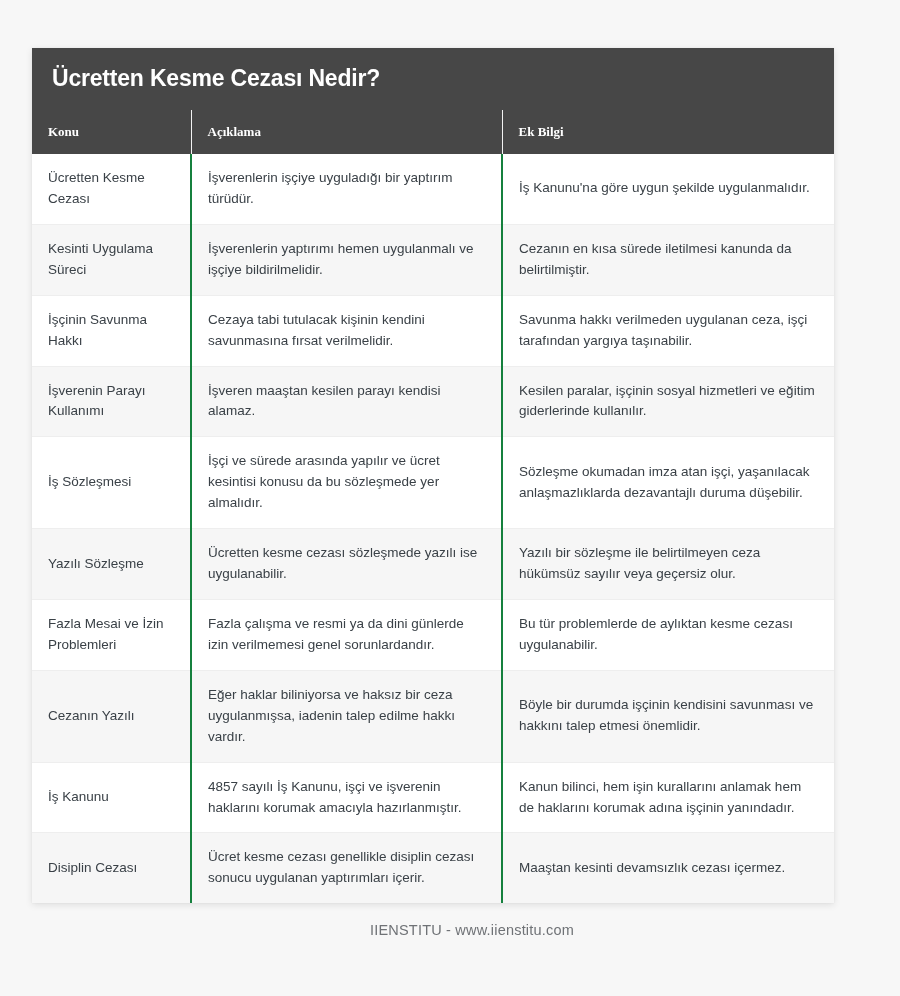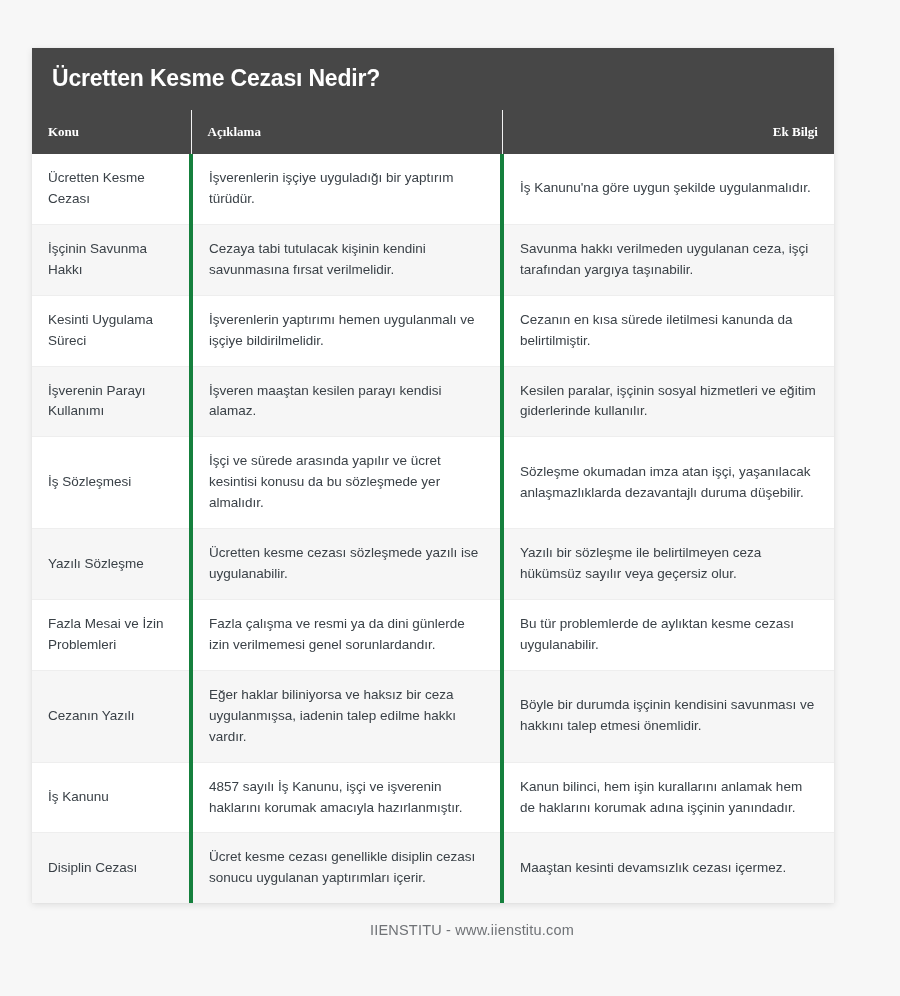--- a/index.html
+++ b/index.html
@@ -53,28 +53,27 @@
     text-align: left;
     padding: 14px 16px 14px 16px;
     border-right: 1px solid #f2f2f2;
     vertical-align: middle;
     box-sizing: border-box;
     height: 44px;
     font-family: Liberation Serif, serif;
   }
   table.data-table thead th:last-child {
     border-right: none;
-    text-align: right;
   }
   table.data-table tbody td {
     font-size: 13.5px;
     color: #3a4147;
     line-height: 1.55;
     padding: 14px 16px 14px 16px;
-    border-right: 4px solid #15803d;
+    border-right: 2px solid #15803d;
     border-bottom: 1px solid #eeeeee;
     vertical-align: middle;
     box-sizing: border-box;
   }
   table.data-table tbody td:last-child {
     border-right: none;
   }
   table.data-table tbody tr:nth-child(even) td {
     background: #f6f6f6;
   }
@@ -121,28 +120,28 @@
           <th>Ek Bilgi</th>
         </tr>
       </thead>
       <tbody>
         <tr>
           <td>Ücretten Kesme Cezası</td>
           <td>İşverenlerin işçiye uyguladığı bir yaptırım türüdür.</td>
           <td>İş Kanunu'na göre uygun şekilde uygulanmalıdır.</td>
         </tr>
         <tr>
+          <td>Kesinti Uygulama Süreci</td>
+          <td>İşverenlerin yaptırımı hemen uygulanmalı ve işçiye bildirilmelidir.</td>
+          <td>Cezanın en kısa sürede iletilmesi kanunda da belirtilmiştir.</td>
+        </tr>
+        <tr>
           <td>İşçinin Savunma Hakkı</td>
           <td>Cezaya tabi tutulacak kişinin kendini savunmasına fırsat verilmelidir.</td>
           <td>Savunma hakkı verilmeden uygulanan ceza, işçi tarafından yargıya taşınabilir.</td>
-        </tr>
-        <tr>
-          <td>Kesinti Uygulama Süreci</td>
-          <td>İşverenlerin yaptırımı hemen uygulanmalı ve işçiye bildirilmelidir.</td>
-          <td>Cezanın en kısa sürede iletilmesi kanunda da belirtilmiştir.</td>
         </tr>
         <tr>
           <td>İşverenin Parayı Kullanımı</td>
           <td>İşveren maaştan kesilen parayı kendisi alamaz.</td>
           <td>Kesilen paralar, işçinin sosyal hizmetleri ve eğitim giderlerinde kullanılır.</td>
         </tr>
         <tr>
           <td>İş Sözleşmesi</td>
           <td>İşçi ve sürede arasında yapılır ve ücret kesintisi konusu da bu sözleşmede yer almalıdır.</td>
           <td>Sözleşme okumadan imza atan işçi, yaşanılacak anlaşmazlıklarda dezavantajlı duruma düşebilir.</td>

